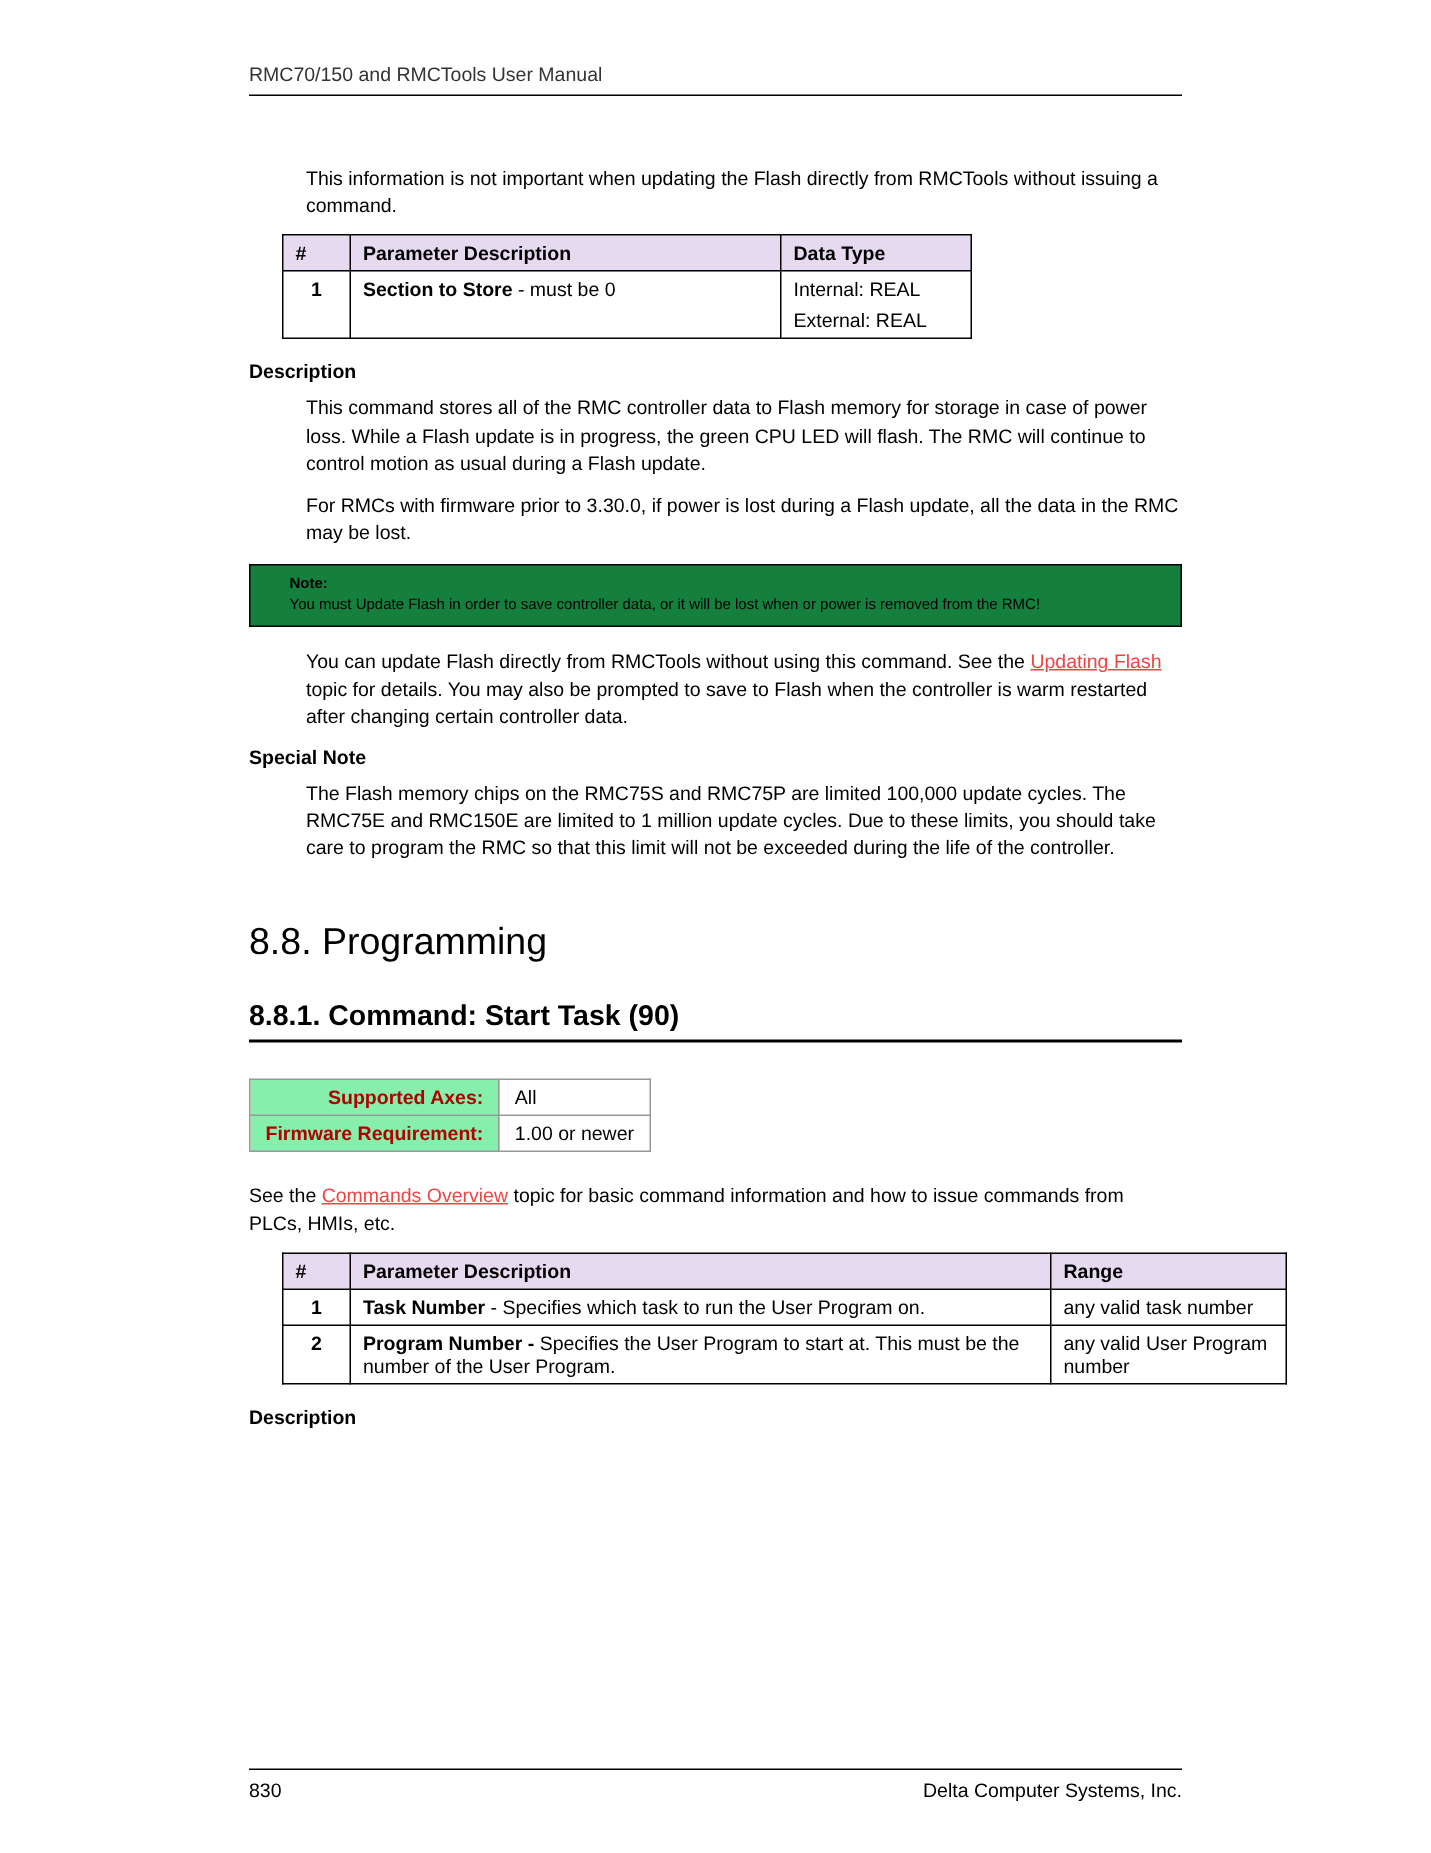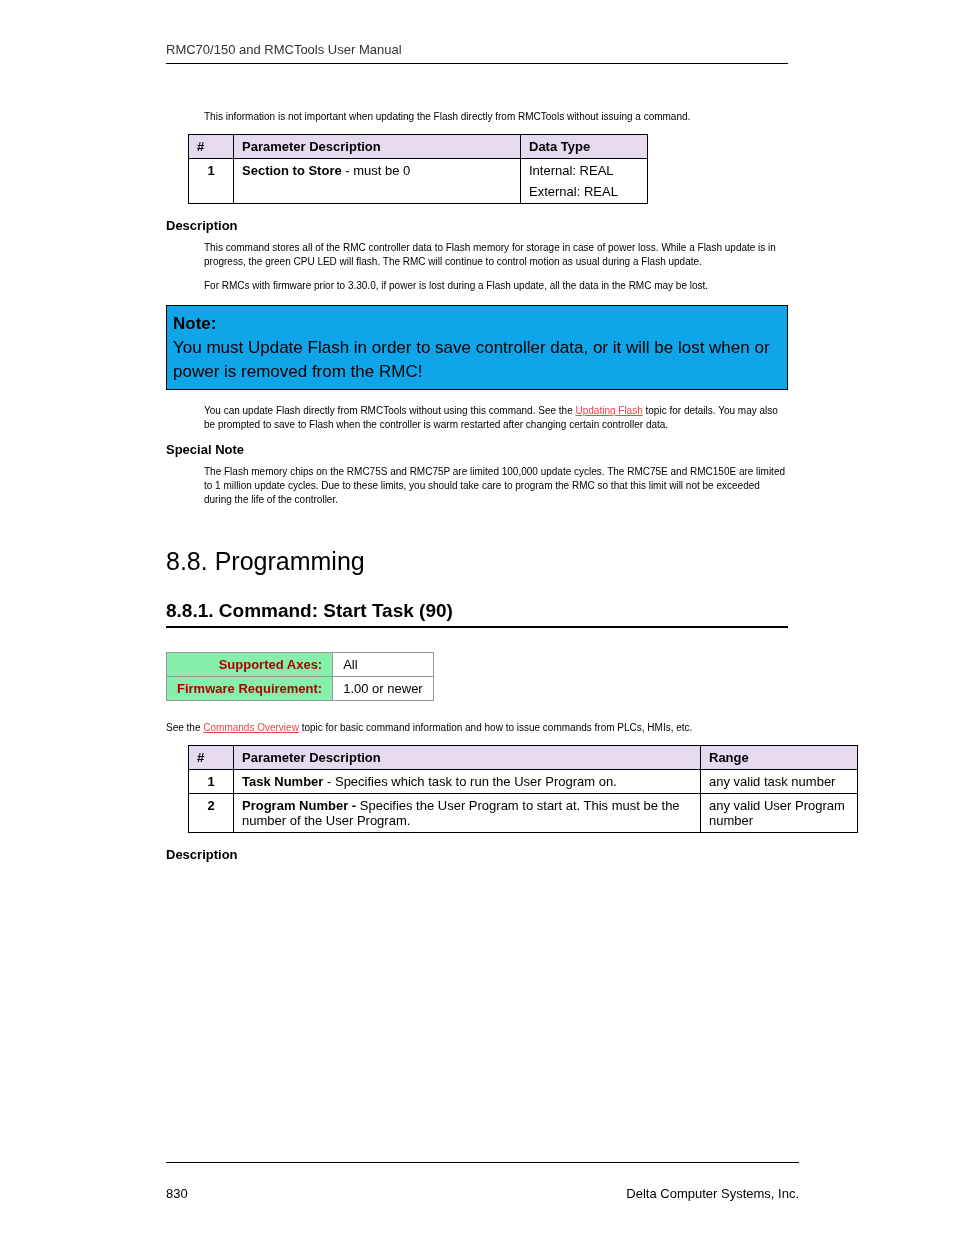--- a/index.html
+++ b/index.html
@@ -17,21 +17,21 @@
     position: relative;
   }
   .header-line {
     font-size: 13px;
     color: #333;
     padding-bottom: 6px;
     border-bottom: 1px solid #000;
     margin-bottom: 46px;
   }
   .body-text {
-    font-size: 10px;
+    font-size: 13px;
     line-height: 1.4;
     color: #000;
     margin: 0 0 10px 0;
   }
   .indent {
     margin-left: 38px;
   }
   table.param-table {
     border-collapse: collapse;
     margin-left: 22px;
@@ -54,23 +54,23 @@
     text-align: center;
     font-weight: bold;
   }
   .subheading {
     font-weight: bold;
     font-size: 13px;
     margin: 10px 0 8px 0;
   }
   .note-box {
     border: 1px solid #000;
-    background: #0ea5e9;
-    padding: 6px 6px;
-    font-size: 17px;
+    background: #15803d;
+    padding: 6px 26px;
+    font-size: 10px;
     line-height: 1.4;
     margin: 12px 0 14px 0;
   }
   .note-box .note-label {
     font-weight: bold;
   }
   .h1 {
     font-size: 25px;
     font-weight: normal;
     margin: 40px 0 24px 0;
@@ -101,23 +101,23 @@
     padding: 4px 10px;
   }
   .link {
     text-decoration: underline;
     color: #ef4444;
   }
   .footer {
     position: absolute;
     bottom: 34px;
     left: 90px;
-    right: 79px;
+    right: 90px;
     border-top: 1px solid #000;
-    padding-top: 23px;
+    padding-top: 6px;
     font-size: 13px;
     display: flex;
     justify-content: space-between;
   }
 </style>
 </head>
 <body>
 
 <div class="page">
 

